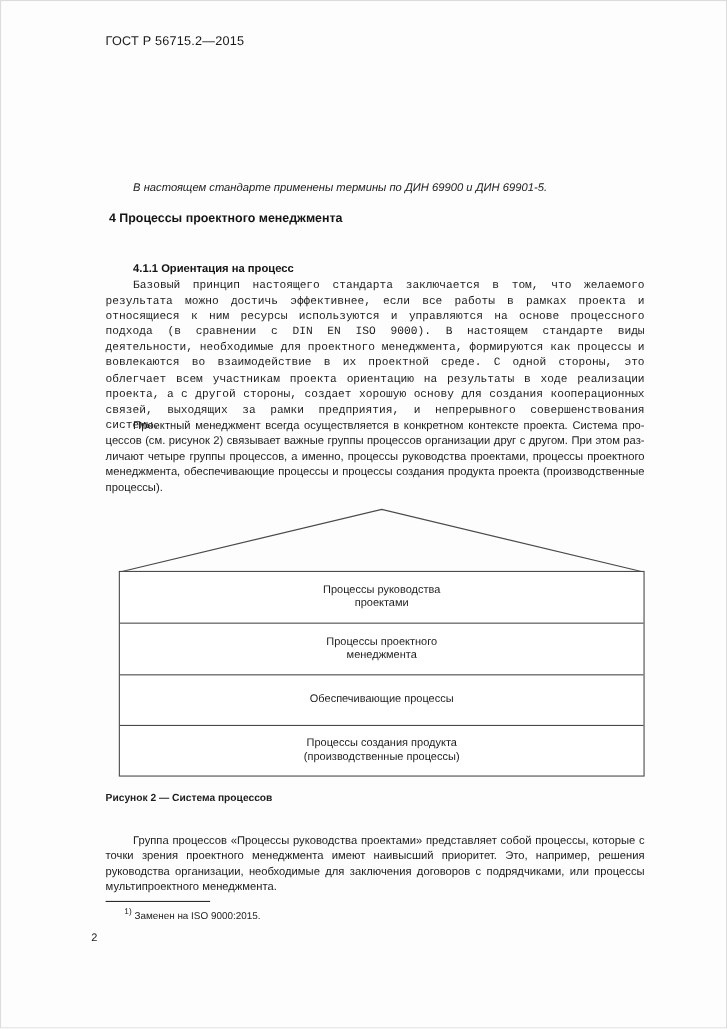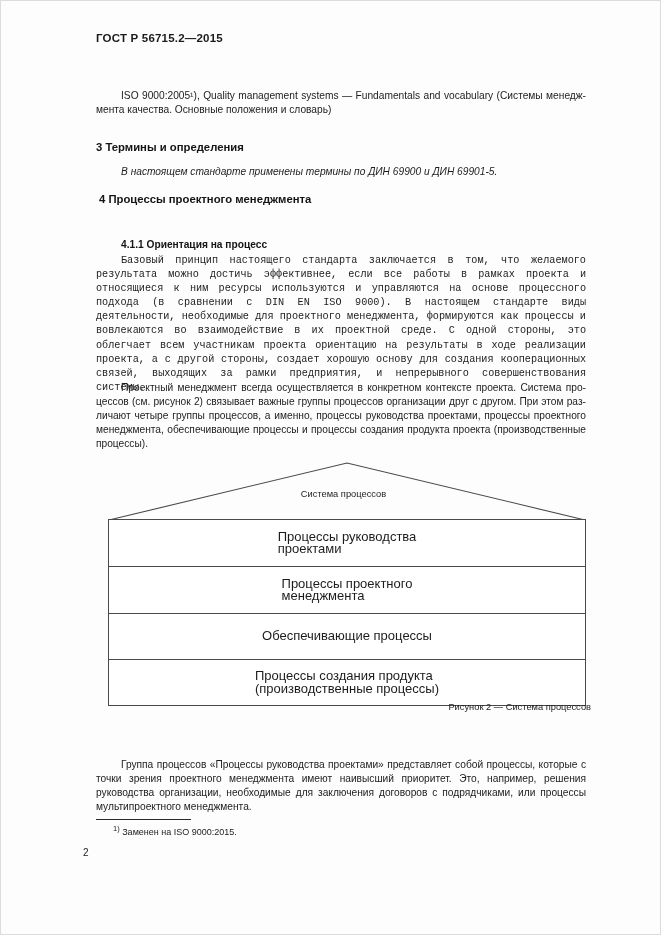--- a/index.html
+++ b/index.html
@@ -18,21 +18,21 @@
     background: #fdfdfd;
     box-sizing: border-box;
     border: 1px solid #dcdcdc;
     overflow: hidden;
   }
   .doc-header {
     position: absolute;
     left: 95px;
     top: 31px;
     font-size: 11.5px;
-    font-weight: bold;
+    font-weight: normal;
     letter-spacing: 0.2px;
     color: #1a1a1a;
   }
   .para {
     font-size: 10.2px;
     line-height: 14.1px;
     color: #1c1c1c;
     text-align: justify;
     text-justify: inter-word;
     margin: 0;
@@ -92,39 +92,40 @@
     border: 1px solid #4a4a4a;
     box-sizing: border-box;
     background: #fff;
   }
   .band {
     box-sizing: border-box;
     border-bottom: 1px solid #4a4a4a;
     display: flex;
     align-items: center;
     justify-content: center;
-    text-align: left;
-    font-size: 13px;
+    text-align: center;
+    font-size: 10px;
     line-height: 12.5px;
     color: #1c1c1c;
   }
   .band:last-child { border-bottom: none; }
   .band-1 { height: 47px; }
   .band-2 { height: 47px; }
   .band-3 { height: 46px; }
   .band-4 { height: 45px; }
 
   .fig-caption {
     position: absolute;
     left: 0;
-    top: 246px;
-    width: 495px;
-    text-align: right;
+    top: 264px;
+    width: 495px;
+    text-align: left;
     font-size: 9.3px;
     color: #1c1c1c;
+    font-weight: bold;
   }
 
   
   .footnote-rule {
     position: absolute;
     left: 95px;
     top: 818px;
     width: 95px;
     height: 0;
     border-top: 1px solid #2a2a2a;
@@ -148,27 +149,21 @@
     color: #1c1c1c;
   }
 </style>
 </head>
 <body>
 
 <div class="page">
 
   <div class="doc-header">ГОСТ Р 56715.2—2015</div>
 
-  <div class="blk" style="left:95px; top:88px; width:490px;">
-    <p class="para indent">ISO  9000:2005¹),  Quality management systems — Fundamentals and vocabulary (Системы менедж-мента качества. Основные положения и словарь)</p>
-  </div>
-
-  <div class="blk" style="left:95px; top:140px; width:490px;">
-    <p class="h-num">3  Термины и определения</p>
-  </div>
+
   <div class="blk" style="left:95px; top:164px; width:490px;font-style:italic;">
     <p class="para indent">В настоящем стандарте применены термины по ДИН 69900 и ДИН 69901-5.</p>
   </div>
 
   <div class="blk" style="left:98px; top:192px; width:490px;">
     <p class="h-num">4  Процессы проектного менеджмента</p>
   </div>
   <div class="blk" style="left:95px; top:238px; width:490px;">
     <p class="h-subsub">4.1.1  Ориентация на процесс</p>
   </div>
@@ -177,21 +172,20 @@
   </div>
 
   <div class="blk" style="left:95px; top:380px; width:490px;">
     <p class="para indent">Проектный менеджмент всегда осуществляется в конкретном контексте проекта. Система про­цессов (см. рисунок 2) связывает важные группы процессов организации друг с другом. При этом раз­личают четыре группы процессов, а именно, процессы руководства проектами, процессы проектного менеджмента, обеспечивающие процессы и процессы создания продукта проекта (производственные процессы).</p>
   </div>
 
   <div class="figure">
     <svg class="roof-svg" viewBox="0 0 495 70" preserveAspectRatio="none">
       <polyline points="13,64 251,7 489,64" fill="none" stroke="#4a4a4a" stroke-width="1.1"></polyline>
     </svg>
-    <div class="roof-label">Система процессов</div>
 
     <div class="stack">
       <div class="band band-1">
         <span>
           <span>Процессы руководства</span><br>
           <span>проектами</span>
         </span>
       </div>
       <div class="band band-2">
         <span>

